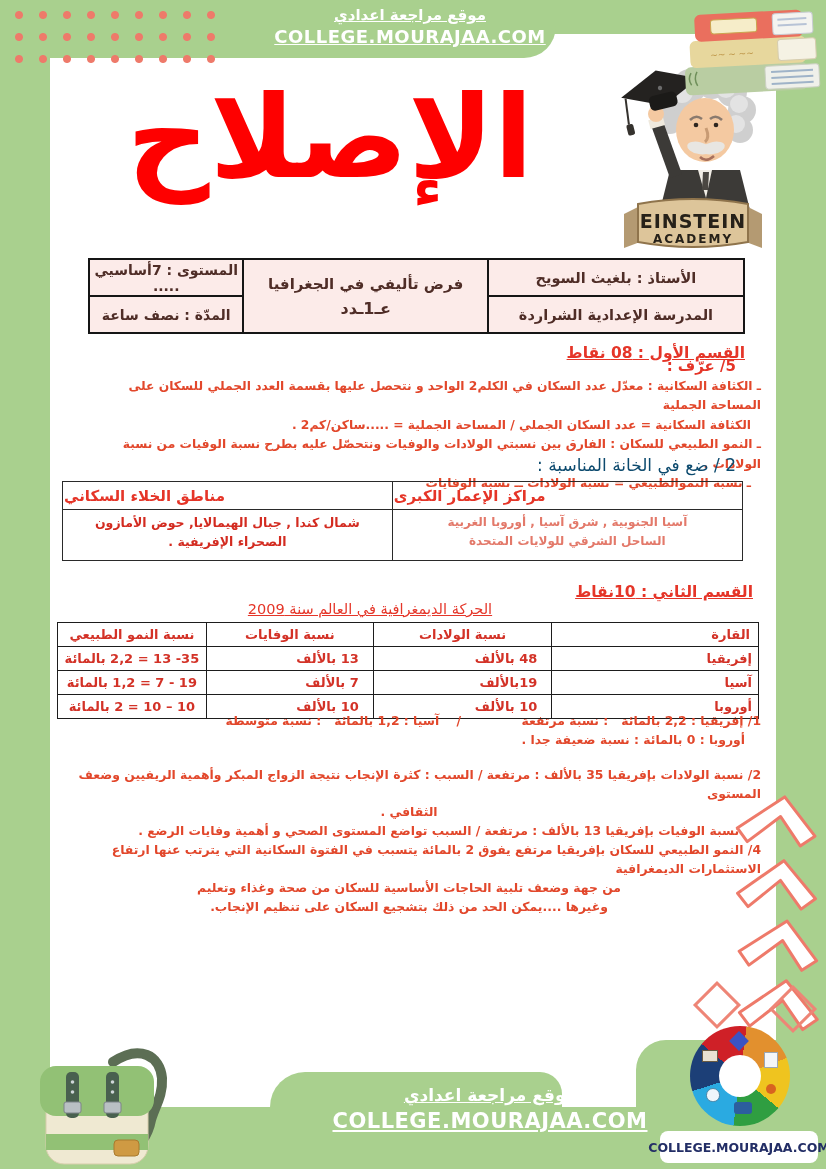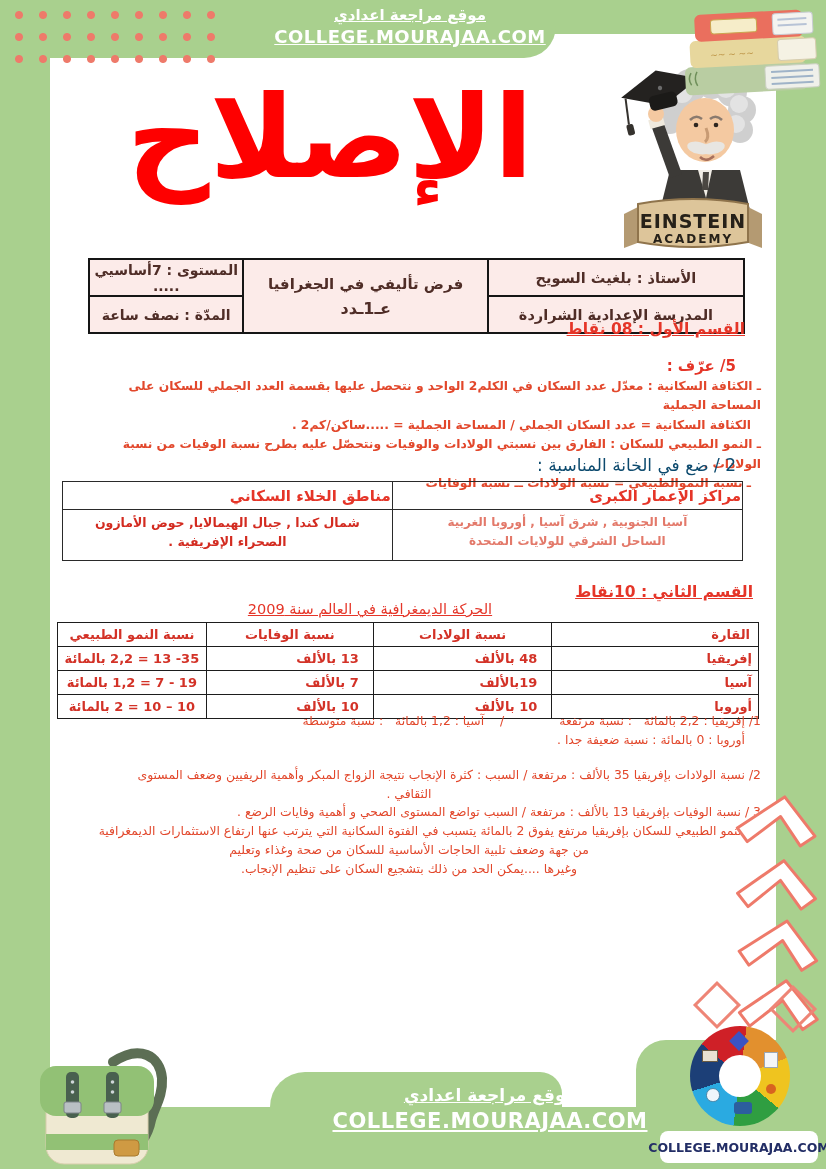--- a/index.html
+++ b/index.html
@@ -31,31 +31,31 @@
   
   table{border-collapse:collapse;}
   .info-table{left:88px;top:258px;width:657px;direction:rtl;background:#fcebe9;z-index:2;}
   .info-table td{border:2px solid #151515;color:#4f2d27;text-align:center;vertical-align:middle;}
   .info-table .c1{width:258px;font-size:14.5px;font-weight:bold;height:33px;}
   .info-table .c2{width:246px;font-size:15px;font-weight:bold;}
   .info-table .c3{width:153px;font-size:14px;font-weight:bold;}
   .info-table .exnum{font-size:16px;margin-top:6px;}
 
   .sec-head{color:#e53528;font-weight:bold;font-size:15.5px;text-decoration:underline;direction:rtl;z-index:2;}
-  .sec1-head{right:81px;top:320px;}
+  .sec1-head{right:81px;top:344px;}
   .q1{right:90px;top:357px;color:#e53528;font-size:15px;font-weight:bold;direction:rtl;z-index:2;}
   .defs{right:65px;top:377px;width:682px;direction:rtl;text-align:right;color:#e2472b;
         font-size:12.3px;line-height:1.58;font-weight:bold;z-index:2;}
   .defs .indent{margin-right:10px;}
   .q2{right:90px;top:455px;color:#0c4a6e;font-size:17px;direction:rtl;z-index:2;}
 
   
   .table1{left:62px;top:481px;width:681px;direction:rtl;z-index:2;}
   .table1 th,.table1 td{border:1.5px solid #2a2a2a;}
-  .table1 th{height:25px;font-size:15px;font-weight:bold;color:#e53528;text-align:right;}
+  .table1 th{height:25px;font-size:15px;font-weight:bold;color:#e53528;text-align:left;}
   .table1 .hw1{width:351px;}
   .table1 .hw2{width:330px;}
   .table1 td{height:46px;text-align:center;vertical-align:top;padding-top:3px;}
   .cell-right{color:#e3796a;font-size:12px;line-height:1.55;font-weight:bold;}
   .cell-left{color:#d32b20;font-size:12.5px;font-weight:bold;line-height:1.55;}
 
   .sec2-head{right:73px;top:583px;}
   .table-title{left:225px;top:601px;width:290px;text-align:center;color:#e53528;
                font-size:14.5px;text-decoration:underline;direction:rtl;z-index:2;}
 
@@ -66,21 +66,21 @@
   .data-table .cw2{width:173px;}
   .data-table .cw3{width:162px;}
   .data-table .cw4{width:155px;}
   .data-table th{text-align:center;}
   .data-table th.cw1{text-align:right;padding-right:8px;}
   .data-table td.col-cont{text-align:right;padding-right:6px;}
   .data-table td.col-num{text-align:right;padding-right:14px;}
   .data-table td.col-growth{text-align:center;margin-top:8px;}
 
   .answers{left:57px;top:712px;width:704px;direction:rtl;text-align:right;color:#e2472b;
-           font-size:12.4px;font-weight:normal;line-height:1.52;z-index:2;}
+           font-size:12.4px;font-weight:bold;line-height:1.52;z-index:2;}
   .answers .pre{white-space:pre-wrap;}
   .answers .indent{margin-right:16px;margin-bottom:16px;}
   .answers .center{text-align:center;}
 
   
   .chevron{width:92px;height:64px;z-index:3;}
   .chevron svg{overflow:visible;}
 
   
   .diamond{width:28px;height:28px;border:3px solid #ee8576;transform:rotate(45deg);z-index:4;background:transparent;}

